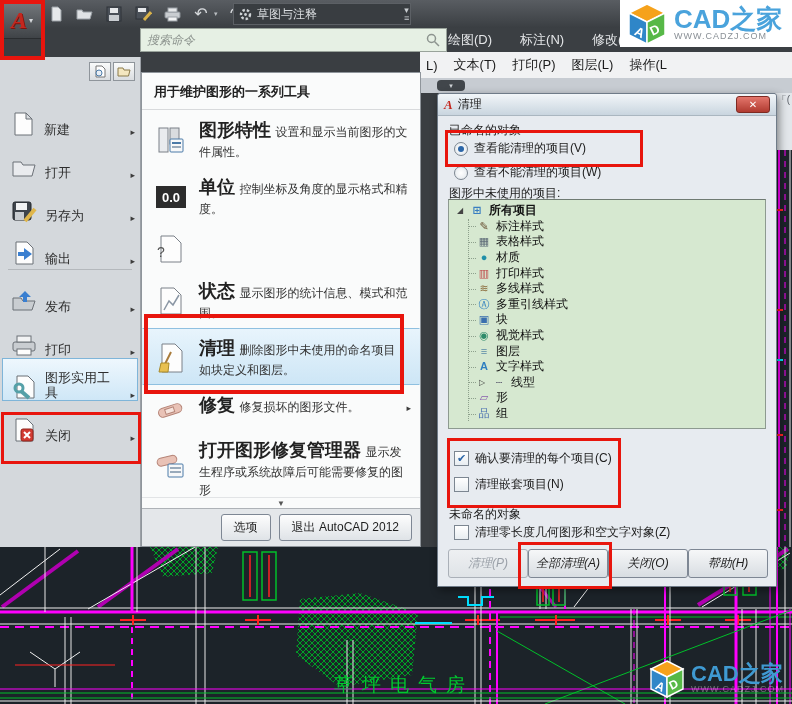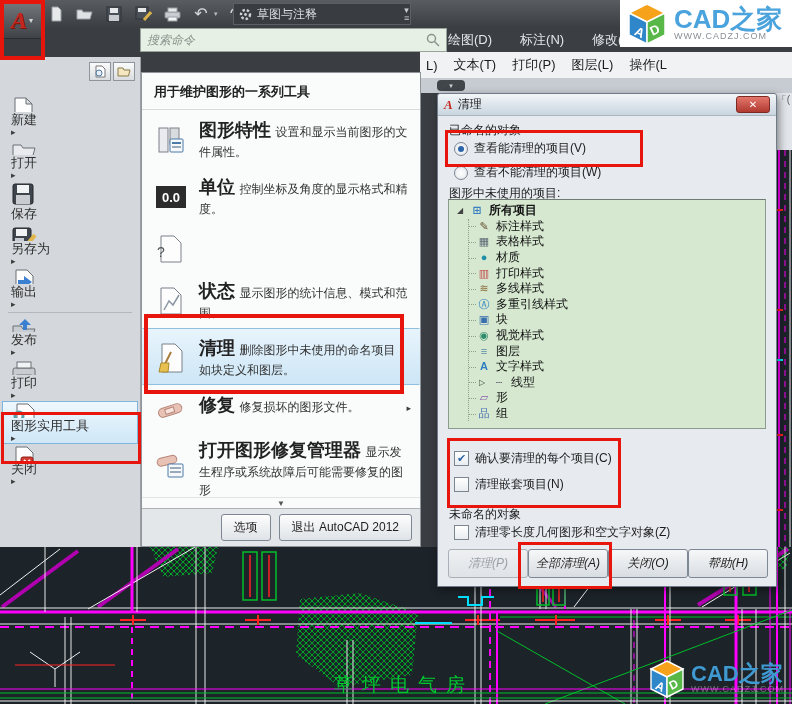--- a/index.html
+++ b/index.html
@@ -40,22 +40,22 @@
     background:#e6f0e4;border:1px solid #99a39b;display:flex;align-items:center;
     padding:0 6px;box-sizing:border-box;}
   .search .ph{flex:1;color:#8d948f;font-size:12px;font-style:italic;}
   
   .leftcol{position:absolute;left:0;top:57px;width:141px;height:490px;
     background:#d4d8dc;border-right:1px solid #9ba0a6;box-sizing:border-box;}
   .minibtns{position:absolute;right:5px;top:5px;display:flex;gap:2px;}
   .minibtn{width:20px;height:17px;background:linear-gradient(#fafbfb,#dadde0);
     border:1px solid #8f959b;display:flex;align-items:center;justify-content:center;}
   .leftitems{position:absolute;left:2px;top:38px;width:136px;display:flex;flex-direction:column;}
-  .leftitem{height:43px;display:flex;align-items:flex-start;gap:0;padding:0 2px 0 8px;
-    color:#2e2e2e;font-size:13px;box-sizing:border-box;border:1px solid transparent;flex-direction:column;}
+  .leftitem{height:43px;display:flex;align-items:flex-end;gap:8px;padding:0 2px 0 8px;
+    color:#2e2e2e;font-size:13px;box-sizing:border-box;border:1px solid transparent;}
   .leftitem .lbl{flex:1;line-height:15px;}
   .leftitem .sub{color:#3c3c3c;font-size:9px;}
   .leftitem.sel{background:linear-gradient(#eef7fd,#cfe7f7);border:1px solid #7fb5d9;}
   .lsep{height:1px;background:#b4b8bc;margin:2px 6px;}
   
   .utilpanel{position:absolute;left:141px;top:72px;width:280px;height:475px;
     background:#fafbfb;border:1px solid #8f959b;box-sizing:border-box;}
   .utitle{padding:10px 12px 8px;font-size:13px;font-weight:bold;color:#222;
     border-bottom:1px solid #d8dadc;}
   .uitem{display:flex;gap:10px;padding:7px 8px 6px 10px;border:1px solid transparent;}
@@ -376,28 +376,20 @@
         <span class="sub">▸</span>
       </div>
       <div class="leftitem">
         <svg width="26" height="24">
           <path d="M2 20V6h8l2 3h12l-3 11z" fill="#e9ebee" stroke="#6b7077"></path>
           </svg>
         <span class="lbl">打开</span>
         <span class="sub">▸</span>
       </div>
       <div class="leftitem">
-        <svg width="24" height="24">
-          <rect x="2" y="2" width="20" height="20" rx="2" fill="#3f454c" stroke="#24282d"></rect>
-          <rect x="6" y="3" width="12" height="8" fill="#f2f3f4"></rect>
-            <rect x="5" y="13" width="14" height="9" fill="#c9cdd1"></rect>
-          </svg>
-        <span class="lbl">保存</span>
-      </div>
-      <div class="leftitem">
         <svg width="26" height="24">
           <rect x="2" y="3" width="18" height="18" rx="2" fill="#3f454c" stroke="#24282d"></rect>
           <rect x="5" y="4" width="11" height="7" fill="#f2f3f4"></rect>
             <rect x="4" y="13" width="9" height="8" fill="#c9cdd1"></rect>
           <line x1="14" y1="22" x2="24" y2="10" stroke="#e0b64a" stroke-width="4"></line>
           </svg>
         <span class="lbl">另存为</span>
         <span class="sub">▸</span>
       </div>
       <div class="leftitem">

